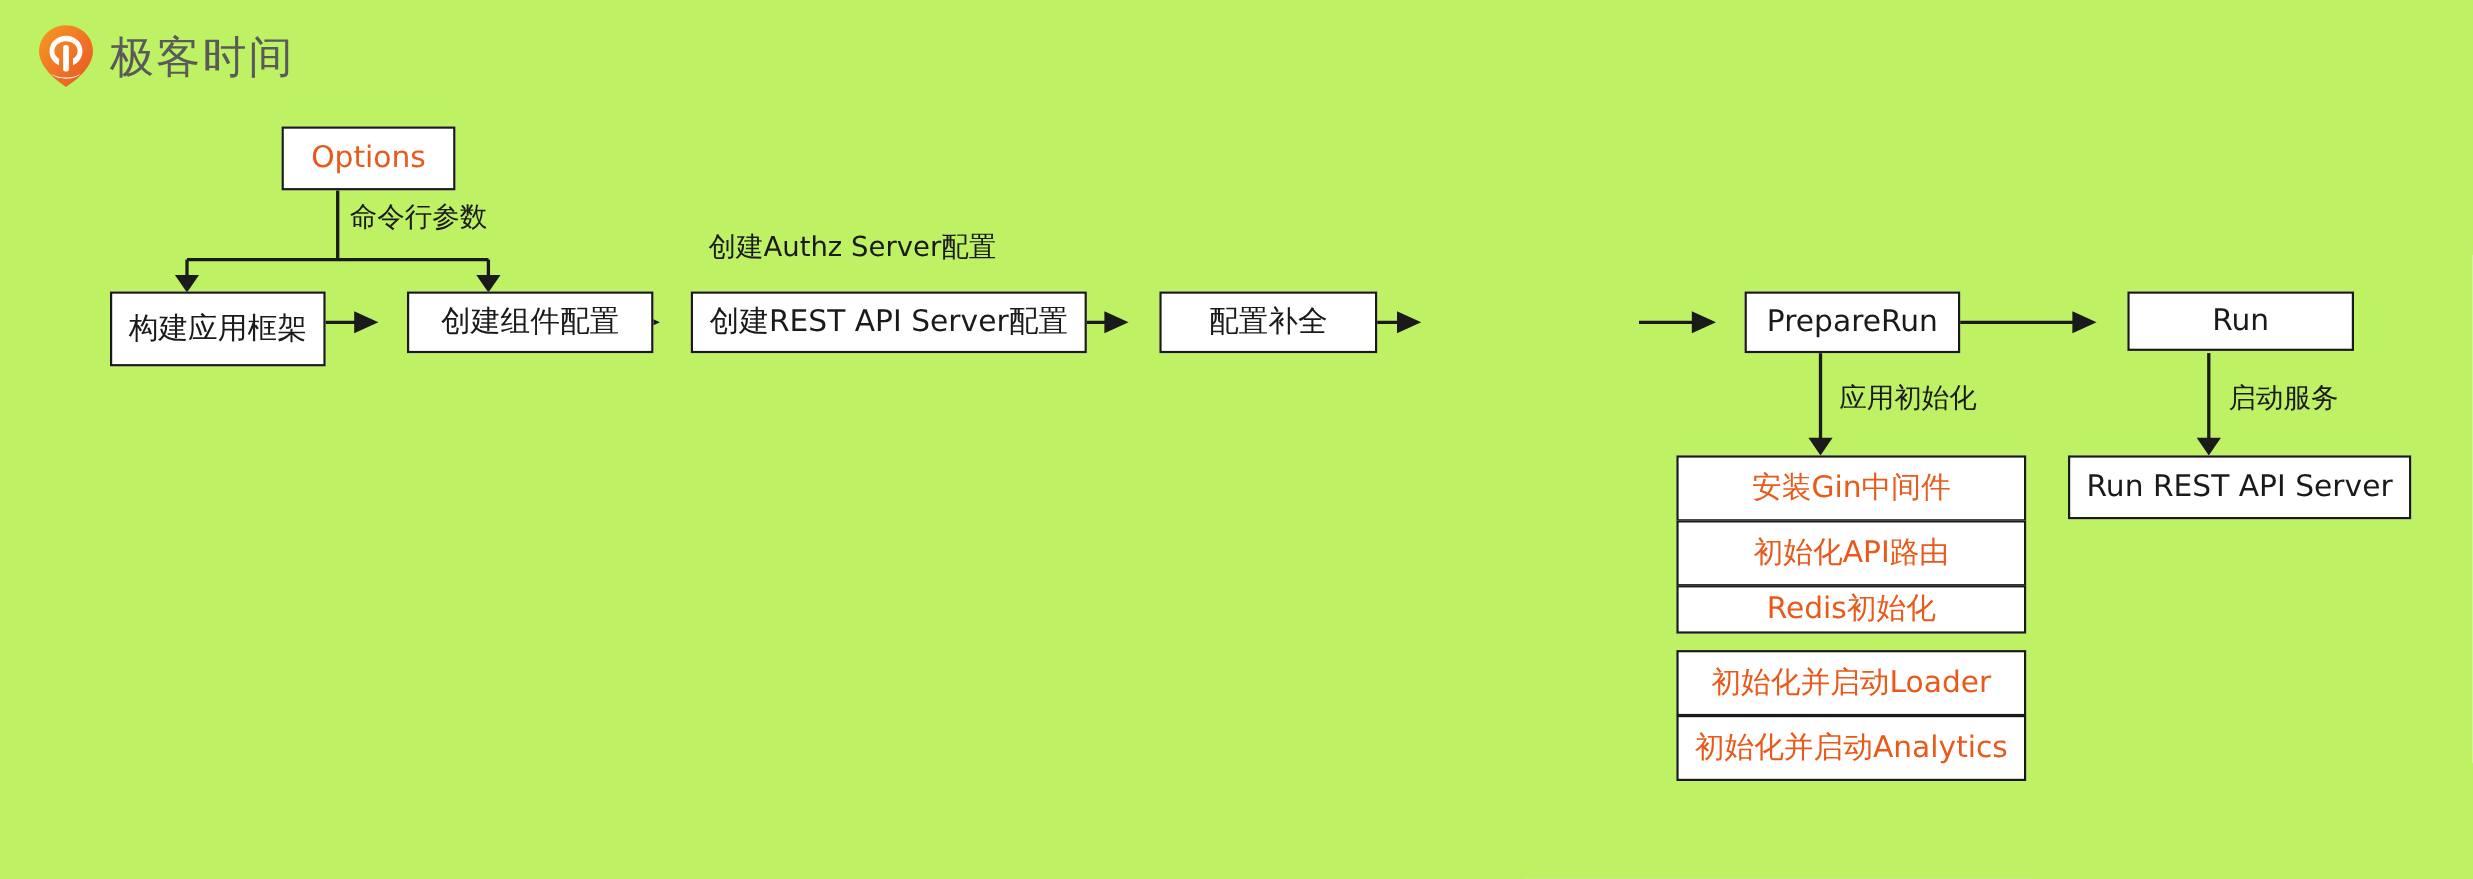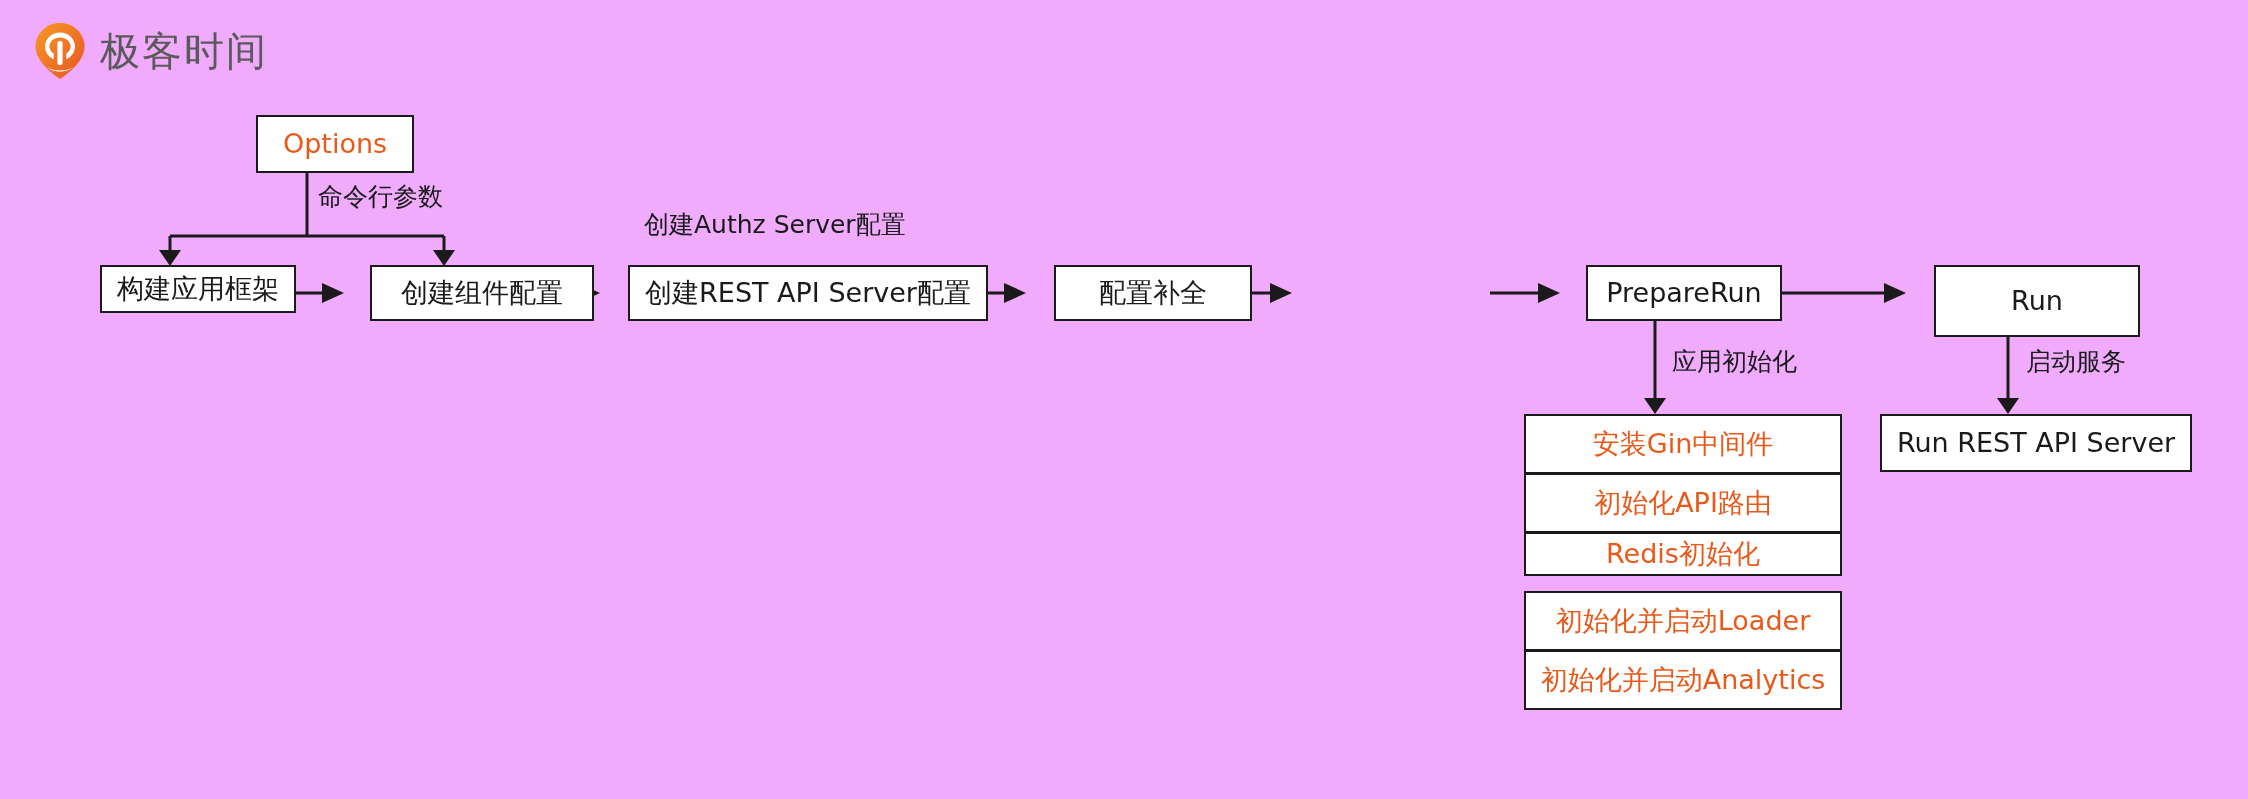--- a/index.html
+++ b/index.html
@@ -7,21 +7,21 @@
     padding: 0;
     background: #ffffff;
   }
   body {
     font-family: "Liberation Sans", "DejaVu Sans", sans-serif;
   }
   #canvas {
     position: relative;
     width: 2248px;
     height: 799px;
-    background: #f0abfc;
+    background: #bef264;
     overflow: hidden;
   }
 
   
   .brand {
     position: absolute;
     left: 34px;
     top: 22px;
     display: flex;
     align-items: center;
@@ -161,26 +161,26 @@
     </g>
   </svg>
 
   <div class="node accent" style="left:228px; top:115px; width:158px; height:58px;">Options</div>
 
   <div class="edge-label" style="left:318px; top:180px;">命令行参数</div>
   <div class="edge-label" style="left:644px; top:208px;">创建Authz Server配置</div>
   <div class="edge-label" style="left:1672px; top:345px;">应用初始化</div>
   <div class="edge-label" style="left:2026px; top:345px;">启动服务</div>
 
-  <div class="node" style="left:72px; top:265px; width:196px; height:48px;">构建应用框架</div>
+  <div class="node" style="left:72px; top:265px; width:196px; height:68px;">构建应用框架</div>
   <div class="node" style="left:342px; top:265px; width:224px; height:56px;">创建组件配置</div>
   <div class="node" style="left:600px; top:265px; width:360px; height:56px;">创建REST API Server配置</div>
   <div class="node" style="left:1026px; top:265px; width:198px; height:56px;">配置补全</div>
   <div class="node" style="left:1558px; top:265px; width:196px; height:56px;">PrepareRun</div>
-  <div class="node" style="left:1906px; top:265px; width:206px; height:72px;">Run</div>
+  <div class="node" style="left:1906px; top:265px; width:206px; height:54px;">Run</div>
 
   <div class="node accent" style="left:1496px; top:414px; width:318px; height:60px;">安装Gin中间件</div>
   <div class="node accent" style="left:1496px; top:473px; width:318px; height:60px;">初始化API路由</div>
   <div class="node accent" style="left:1496px; top:532px; width:318px; height:44px;">Redis初始化</div>
   <div class="node accent" style="left:1496px; top:591px; width:318px; height:60px;">初始化并启动Loader</div>
   <div class="node accent" style="left:1496px; top:650px; width:318px; height:60px;">初始化并启动Analytics</div>
 
   <div class="node" style="left:1852px; top:414px; width:312px; height:58px;">Run REST API Server</div>
 
 </div>

